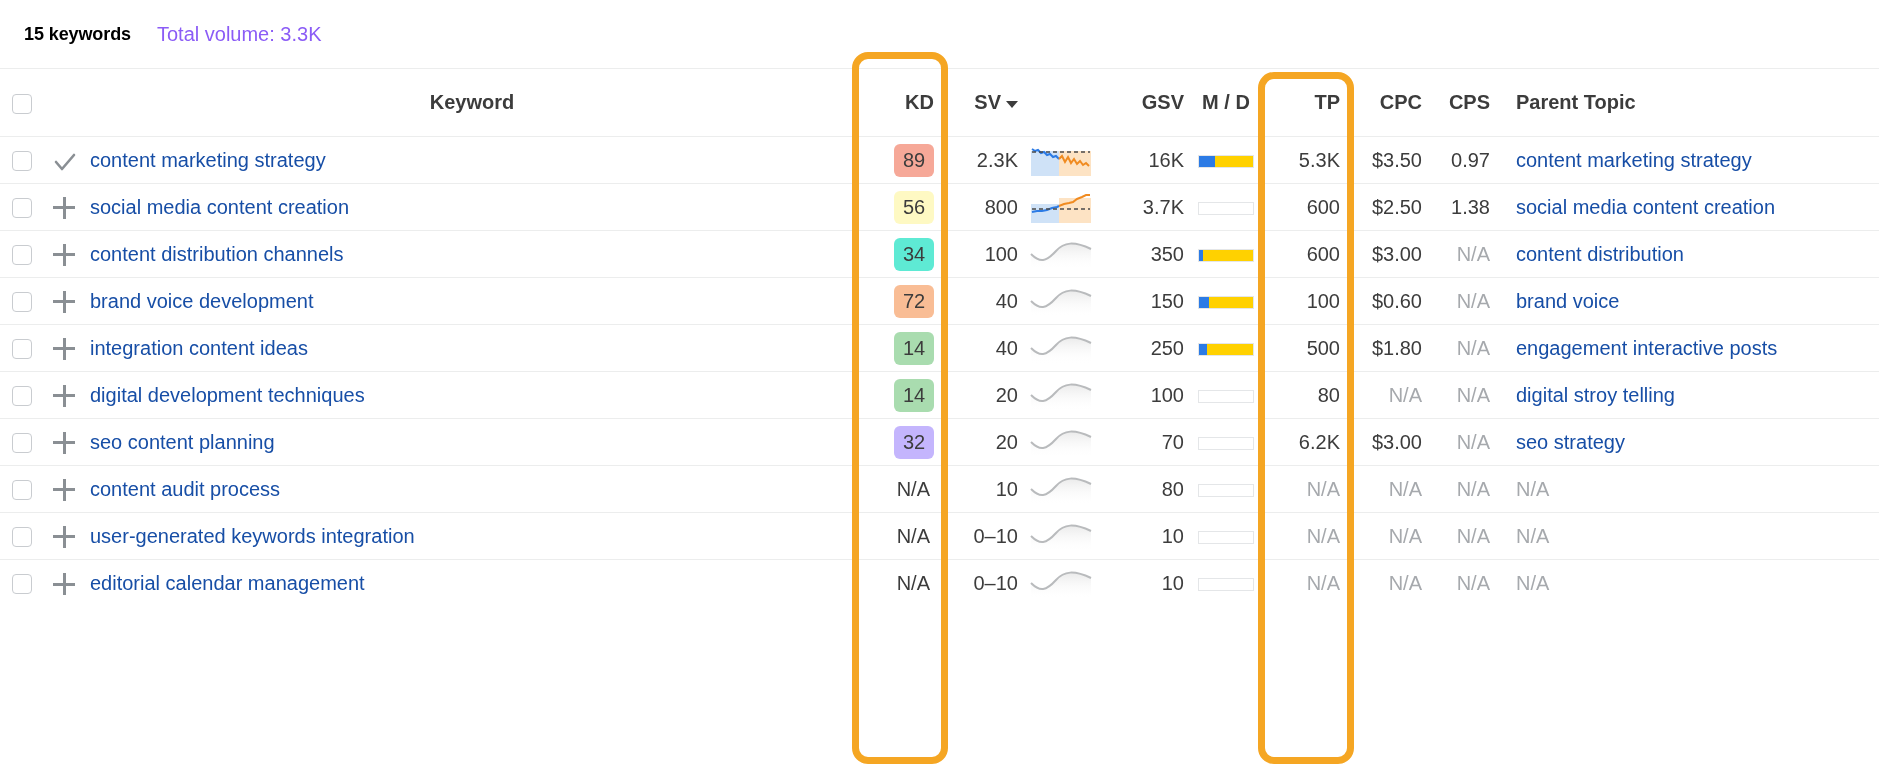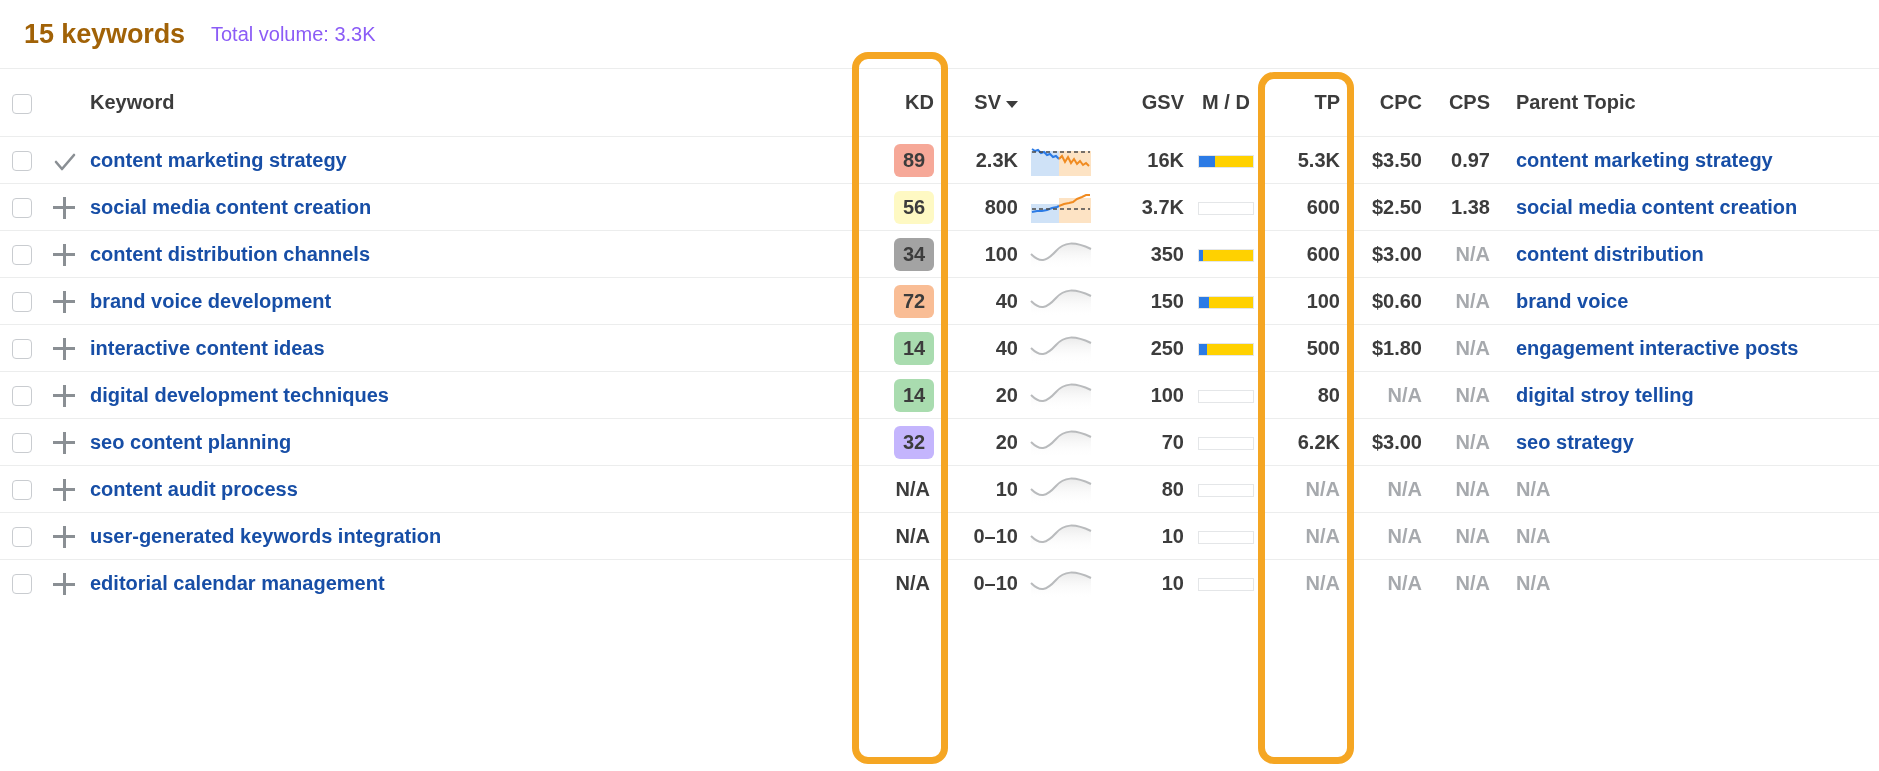--- a/index.html
+++ b/index.html
@@ -20,39 +20,39 @@
 
   
   .summary {
     height: 68px;
     display: flex;
     align-items: center;
     padding-left: 24px;
     gap: 26px;
   }
   .summary-count {
-    font-size: 27px;
+    font-size: 18px;
     font-weight: bold;
-    color: #a16207;
+    color: #000000;
     letter-spacing: -0.1px;
   }
   .summary-volume {
     font-size: 20px;
     color: #8b5cf6;
     font-weight: normal;
   }
 
   
   table.kw {
     width: 1879px;
     border-collapse: collapse;
     table-layout: fixed;
   }
   table.kw thead tr { height: 68px; }
-  table.kw tbody tr { height: 47px; font-weight: bold; }
+  table.kw tbody tr { height: 47px; }
 
   .row-sep { border-top: 1px solid #eceded; }
 
   th {
     font-size: 20px;
     font-weight: bold;
     color: #3c3c3c;
     padding: 0;
     vertical-align: middle;
     white-space: nowrap;
@@ -71,21 +71,21 @@
   .c-keyword { width: 770px; }
   .c-kd      { width: 92px; }
   .c-sv      { width: 72px; }
   .c-spark   { width: 86px; }
   .c-gsv     { width: 80px; }
   .c-md      { width: 84px; }
   .c-tp      { width: 82px; }
   .c-cpc     { width: 72px; }
   .c-cps     { width: 68px; }
   .c-parent  { width: auto; }
-  .ta-l { text-align: left; margin-top: 40px; }
+  .ta-l { text-align: center; margin-top: 40px; }
 
   th.c-kd, td.c-kd { text-align: right; padding-right: 12px; }
   th.c-sv, td.c-sv { text-align: right; padding-right: 0; padding-left: 14px; }
   th.c-gsv, td.c-gsv { text-align: right; padding-right: 0px; }
   th.c-tp, td.c-tp { text-align: right; padding-right: 10px; }
   th.c-cpc, td.c-cpc { text-align: right; padding-right: 0px; }
   th.c-cps, td.c-cps { text-align: right; padding-right: 0px; }
   th.c-parent, td.c-parent { text-align: left; padding-left: 26px; }
   th.c-md, td.c-md { text-align: center; }
   th.c-keyword { padding-left: 6px; }
@@ -292,21 +292,21 @@
     <td class="c-check cell-center">
       <span class="cbox"></span>
     </td>
     <td class="c-addicon cell-center">
       <span class="icn icn-plus"></span>
     </td>
     <td class="c-keyword">
       <span class="kwlink">content distribution channels</span>
     </td>
     <td class="c-kd">
-      <span class="kd-badge" style="background:#a3a3a3">34</span>
+      <span class="kd-badge" style="background:#5eead4">34</span>
     </td>
     <td class="c-sv"><span>100</span></td>
     <td class="c-spark">
       <span class="spark-wrap">
               <svg width="62" height="34" viewBox="0 0 62 34">
     <defs>
                   <linearGradient id="gph" x1="0" y1="0" x2="0" y2="1">
       <stop offset="0%" stop-color="#d9d9d9" stop-opacity="0.55"></stop>
       <stop offset="100%" stop-color="#ffffff" stop-opacity="0"></stop>
     </linearGradient>
@@ -369,21 +369,21 @@
     </td>
         </tr>
         <tr class="row-sep">
     <td class="c-check cell-center">
       <span class="cbox"></span>
     </td>
     <td class="c-addicon cell-center">
       <span class="icn icn-plus"></span>
     </td>
     <td class="c-keyword">
-      <span class="kwlink">interactive content ideas</span>
+      <span class="kwlink">integration content ideas</span>
     </td>
     <td class="c-kd">
       <span class="kd-badge" style="background:#a9dcaf">14</span>
     </td>
     <td class="c-sv"><span>40</span></td>
     <td class="c-spark">
       <span class="spark-wrap">
               <svg width="62" height="34" viewBox="0 0 62 34">
     <defs>
                   <linearGradient id="gph" x1="0" y1="0" x2="0" y2="1">

